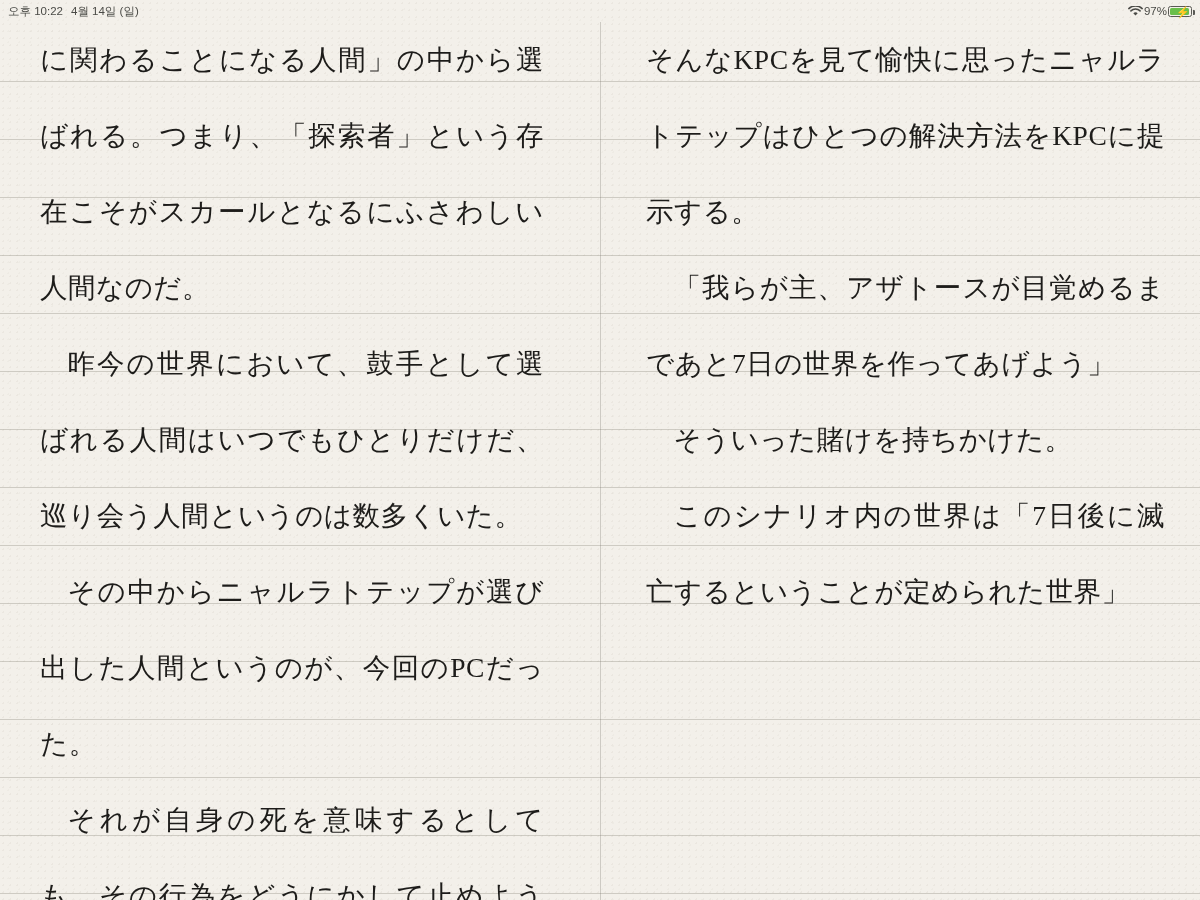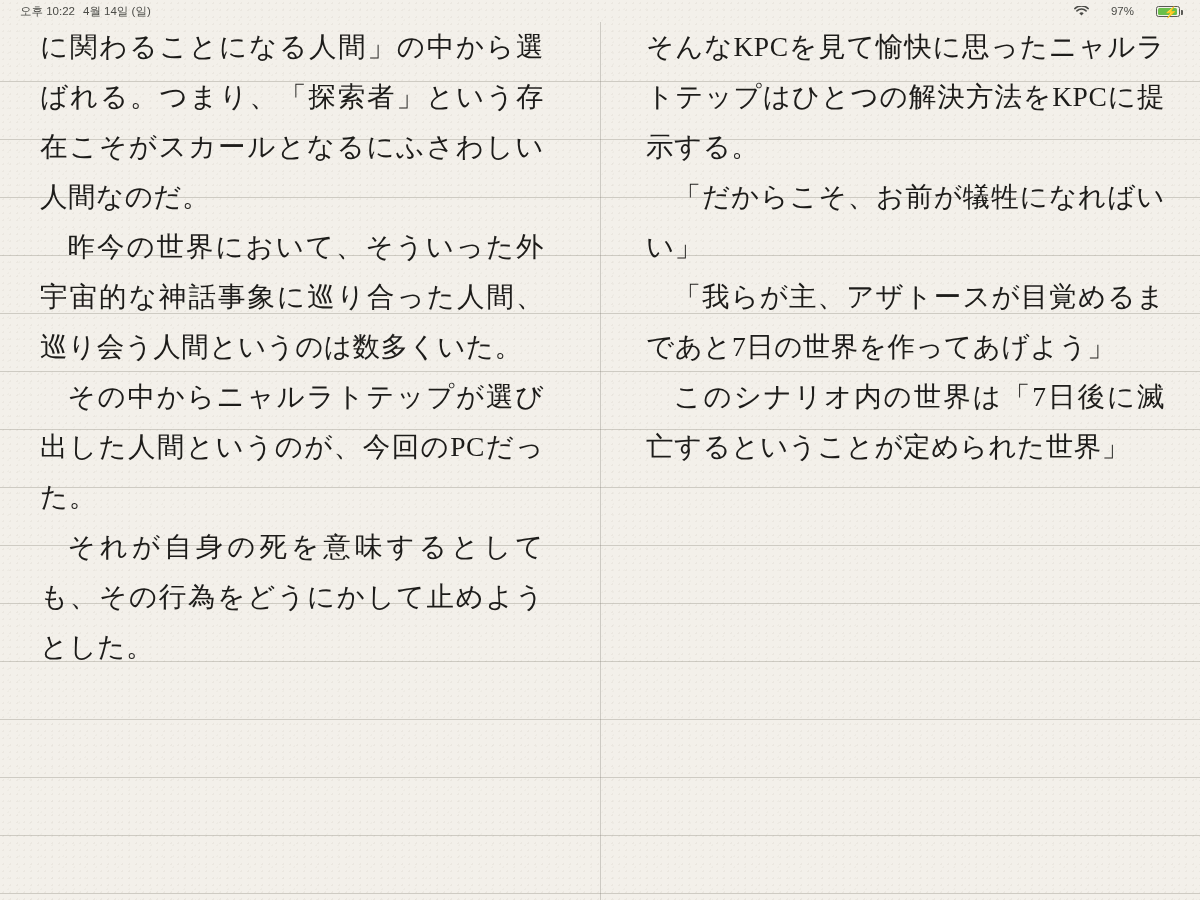--- a/index.html
+++ b/index.html
@@ -47,34 +47,34 @@
     position: absolute;
     top: 0; left: 0;
     width: 1200px;
     height: 22px;
     font-family: "Liberation Sans", sans-serif;
     font-size: 11.5px;
     color: #4a4a46;
     display: flex;
     align-items: center;
     justify-content: space-between;
-    padding: 0 20px;
+    padding: 0 8px;
     box-sizing: border-box;
     z-index: 5;
   }
   #statusbar .left {
     display: flex;
     align-items: center;
     gap: 8px;
     white-space: nowrap;
   }
   #statusbar .right {
     display: flex;
     align-items: center;
-    gap: 22px;
+    gap: 1px;
     white-space: nowrap;
   }
   .wifi-icon svg { display: block; }
   .battery {
     position: relative;
     width: 24px;
     height: 11px;
     border: 1px solid #5a5a55;
     border-radius: 2.5px;
     box-sizing: border-box;
@@ -129,21 +129,21 @@
     top: 22px;
     width: 1px;
     height: 878px;
     background: rgba(120,115,105,0.30);
     z-index: 3;
   }
 
   .para {
     margin: 0;
     font-size: 27.5px;
-    line-height: 50px;
+    line-height: 76px;
     color: #1d1c1a;
     letter-spacing: 0.5px;
     text-align: justify;
     text-justify: inter-character;
     font-weight: 400;
   }
   .para.indent { text-indent: 1em; }
 
   
   .col .para:first-child { margin-top: 0; }
@@ -175,26 +175,26 @@
       </span>
     </div>
   </div>
 
   <div id="divider"></div>
 
   <div id="columns">
 
     <div class="col left">
       <p class="para">に関わることになる人間」の中から選ばれる。つまり、「探索者」という存在こそがスカールとなるにふさわしい人間なのだ。</p>
-      <p class="para indent">昨今の世界において、そういった外宇宙的な神話事象に巡り合った人間、巡り会う人間というのは数多くいた。</p>
+      <p class="para indent">昨今の世界において、鼓手として選ばれる人間はいつでもひとりだけだ、巡り会う人間というのは数多くいた。</p>
       <p class="para indent">その中からニャルラトテップが選び出した人間というのが、今回のPCだった。</p>
       <p class="para indent">それが自身の死を意味するとしても、その行為をどうにかして止めようとした。</p>
     </div>
 
     <div class="col right">
       <p class="para">そんなKPCを見て愉快に思ったニャルラトテップはひとつの解決方法をKPCに提示する。</p>
-      <p class="para indent">「だからこそ、お前が犠牲になればいい」</p>
       <p class="para indent">「我らが主、アザトースが目覚めるまであと7日の世界を作ってあげよう」</p>
+      <p class="para indent">そういった賭けを持ちかけた。</p>
       <p class="para indent">このシナリオ内の世界は「7日後に滅亡するということが定められた世界」</p>
     </div>
 
   </div>
 </div>
 
 </body></html>

